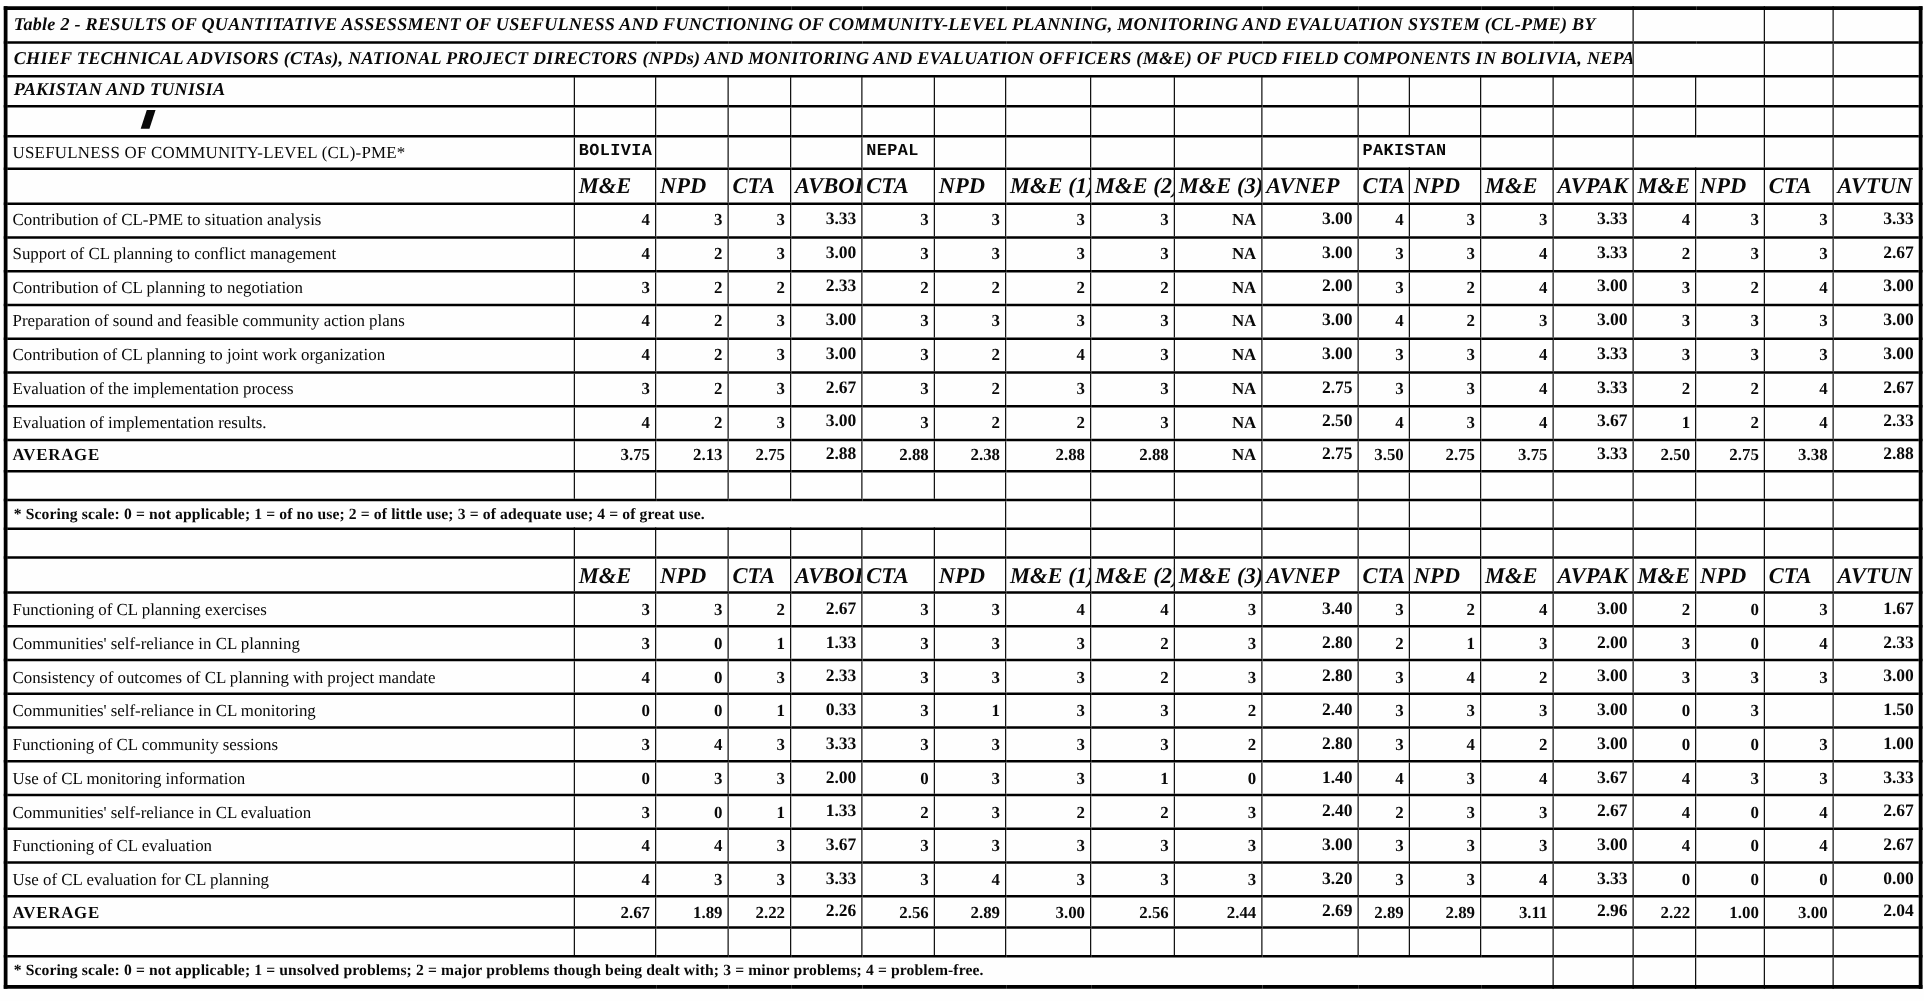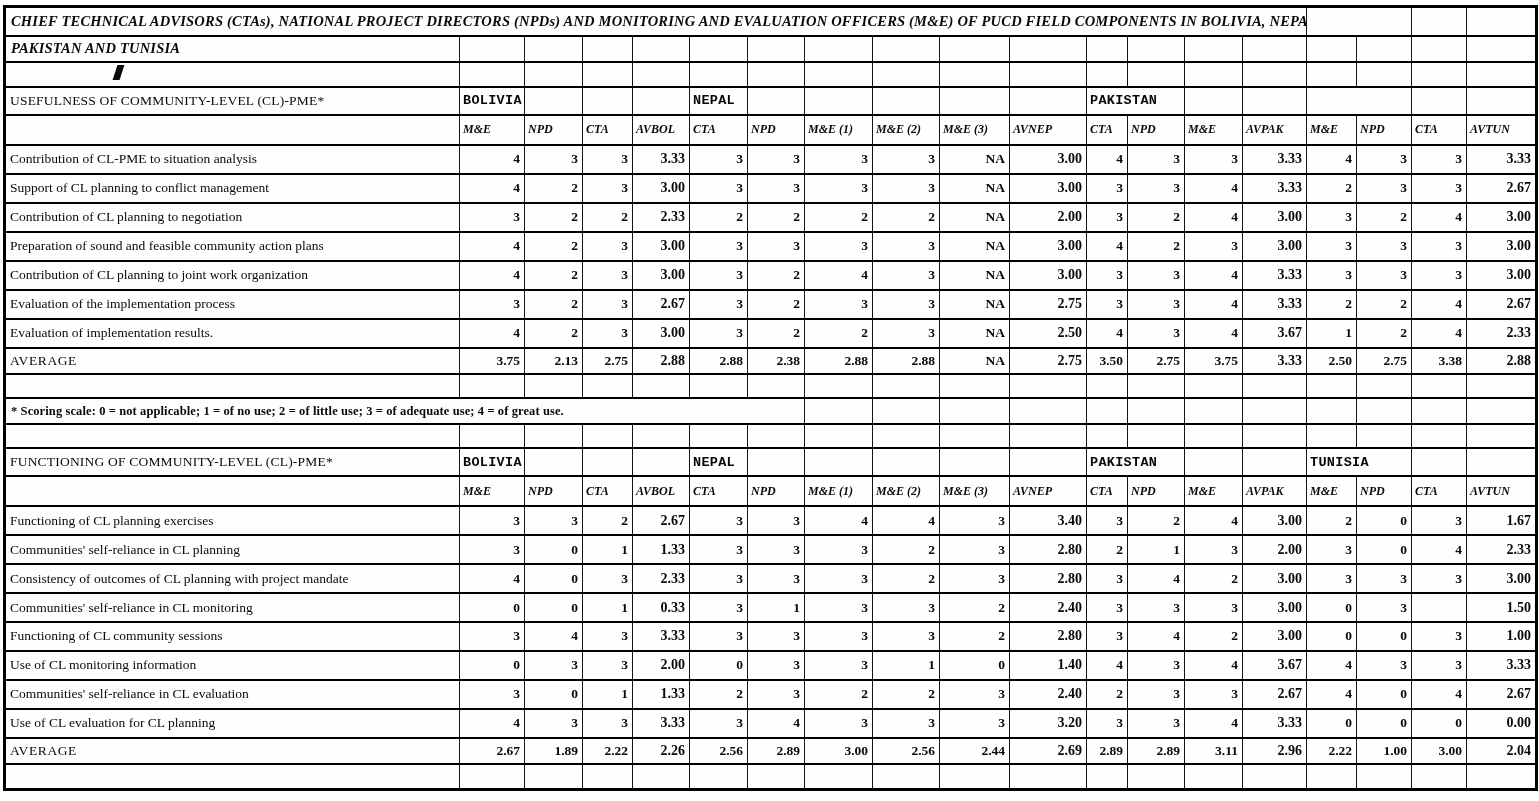--- a/index.html
+++ b/index.html
@@ -37,25 +37,25 @@
   }
   .r-title td{height:23px;}
   .r-title3 td{height:20px;}
   .r-artifact td{height:16px;}
   .artifact{
     display:inline-block;width:7px;height:15px;background:#0a0a0a;
     transform:skewX(-18deg);margin-left:106px;margin-top:1px;
   }
   .section-title{font-size:13.5px;letter-spacing:0.2px;padding-left:4px;}
   .country{font-weight:bold;font-size:13.5px;letter-spacing:0.3px;padding-left:3px;font-family:Liberation Mono, monospace;}
-  .colhead{font-weight:bold;font-style:italic;font-size:12px;padding-left:3px;}
+  .colhead{font-weight:bold;font-style:italic;font-size:18px;padding-left:3px;}
   .rowlabel{font-size:13.5px;padding-left:4px;}
   .num{font-weight:bold;text-align:right;padding-right:4px;font-size:13.5px;}
   .avgc{font-size:14px;}
-  .avg-label{font-size:13.5px;letter-spacing:0.6px;padding-left:4px;font-weight:normal;}
+  .avg-label{font-size:13.5px;letter-spacing:0.6px;padding-left:4px;font-weight:bold;}
   .r-h2 td{height:24px;}
   .r-data td{height:23px;}
   .r-avg td{height:21px;}
   .r-spacer td{height:19px;}
   .footnote{font-weight:bold;font-size:12.5px;letter-spacing:0.1px;padding-left:5px;}
   .r-foot td{height:20px;}
 </style>
 </head>
 <body>
 
@@ -77,20 +77,26 @@
       <col style="width:57px">
         <col style="width:58px">
         <col style="width:64px">
         <col style="width:50px">
       <col style="width:55px">
         <col style="width:55px">
         <col style="width:70px">
     </colgroup>
     <tbody id="tbody">
       <tr class="r-title">
+        <td class="titlecell" colspan="15">Table 2 - RESULTS OF QUANTITATIVE ASSESSMENT OF USEFULNESS AND FUNCTIONING OF COMMUNITY-LEVEL PLANNING, MONITORING AND EVALUATION SYSTEM (CL-PME) BY</td>
+        <td colspan="2"></td>
+        <td></td>
+        <td></td>
+      </tr>
+      <tr class="r-title">
         <td class="titlecell" colspan="15">CHIEF TECHNICAL ADVISORS (CTAs), NATIONAL PROJECT DIRECTORS (NPDs) AND MONITORING AND EVALUATION OFFICERS (M&amp;E) OF PUCD FIELD COMPONENTS IN BOLIVIA, NEPAL,</td>
         <td colspan="2"></td>
         <td></td>
         <td></td>
       </tr>
       <tr class="r-title3">
         <td class="titlecell">PAKISTAN AND TUNISIA</td>
       <td></td>
           <td></td>
           <td></td>
@@ -389,39 +395,20 @@
           <td></td>
           <td></td>
           <td></td>
           <td></td>
           <td></td>
           <td></td>
           <td></td>
           <td></td>
           <td></td>
         </tr>
-        <tr class="r-h1">
-          <td class="section-title">FUNCTIONING OF COMMUNITY-LEVEL (CL)-PME*</td>
-          <td class="country">BOLIVIA</td>
-          <td></td>
-          <td></td>
-          <td></td>
-          <td class="country">NEPAL</td>
-          <td></td>
-          <td></td>
-          <td></td>
-          <td></td>
-          <td></td>
-          <td class="country" colspan="2">PAKISTAN</td>
-          <td></td>
-          <td></td>
-          <td class="country" colspan="2">TUNISIA</td>
-          <td></td>
-          <td></td>
-        </tr>
         <tr class="r-h2">
           <td></td>
           <td class="colhead">M&amp;E</td>
           <td class="colhead">NPD</td>
           <td class="colhead">CTA</td>
           <td class="colhead">AVBOL</td>
           <td class="colhead">CTA</td>
           <td class="colhead">NPD</td>
           <td class="colhead">M&amp;E (1)</td>
           <td class="colhead">M&amp;E (2)</td>
@@ -571,20 +558,41 @@
           <td class="num">2</td>
           <td class="num">3</td>
           <td class="num">2</td>
           <td class="num">2</td>
           <td class="num">3</td>
           <td class="num avgc">2.40</td>
           <td class="num">2</td>
           <td class="num">3</td>
           <td class="num">3</td>
           <td class="num avgc">2.67</td>
+          <td class="num">4</td>
+          <td class="num">0</td>
+          <td class="num">4</td>
+          <td class="num avgc">2.67</td>
+        </tr>
+        <tr class="r-data">
+          <td class="rowlabel">Functioning of CL evaluation</td>
+          <td class="num">4</td>
+          <td class="num">4</td>
+          <td class="num">3</td>
+          <td class="num avgc">3.67</td>
+          <td class="num">3</td>
+          <td class="num">3</td>
+          <td class="num">3</td>
+          <td class="num">3</td>
+          <td class="num">3</td>
+          <td class="num avgc">3.00</td>
+          <td class="num">3</td>
+          <td class="num">3</td>
+          <td class="num">3</td>
+          <td class="num avgc">3.00</td>
           <td class="num">4</td>
           <td class="num">0</td>
           <td class="num">4</td>
           <td class="num avgc">2.67</td>
         </tr>
         <tr class="r-data">
           <td class="rowlabel">Use of CL evaluation for CL planning</td>
           <td class="num">4</td>
           <td class="num">3</td>
           <td class="num">3</td>
@@ -639,15 +647,23 @@
           <td></td>
           <td></td>
           <td></td>
           <td></td>
           <td></td>
           <td></td>
           <td></td>
           <td></td>
           <td></td>
         </tr>
+        <tr class="r-foot">
+          <td class="footnote" colspan="14">* Scoring scale: 0 = not applicable; 1 = unsolved problems; 2 = major problems though being dealt with; 3 = minor problems;  4 = problem-free.</td>
+          <td></td>
+          <td></td>
+          <td></td>
+          <td></td>
+          <td></td>
+        </tr>
       </tbody>
   </table>
 </div>
 
 </body></html>

